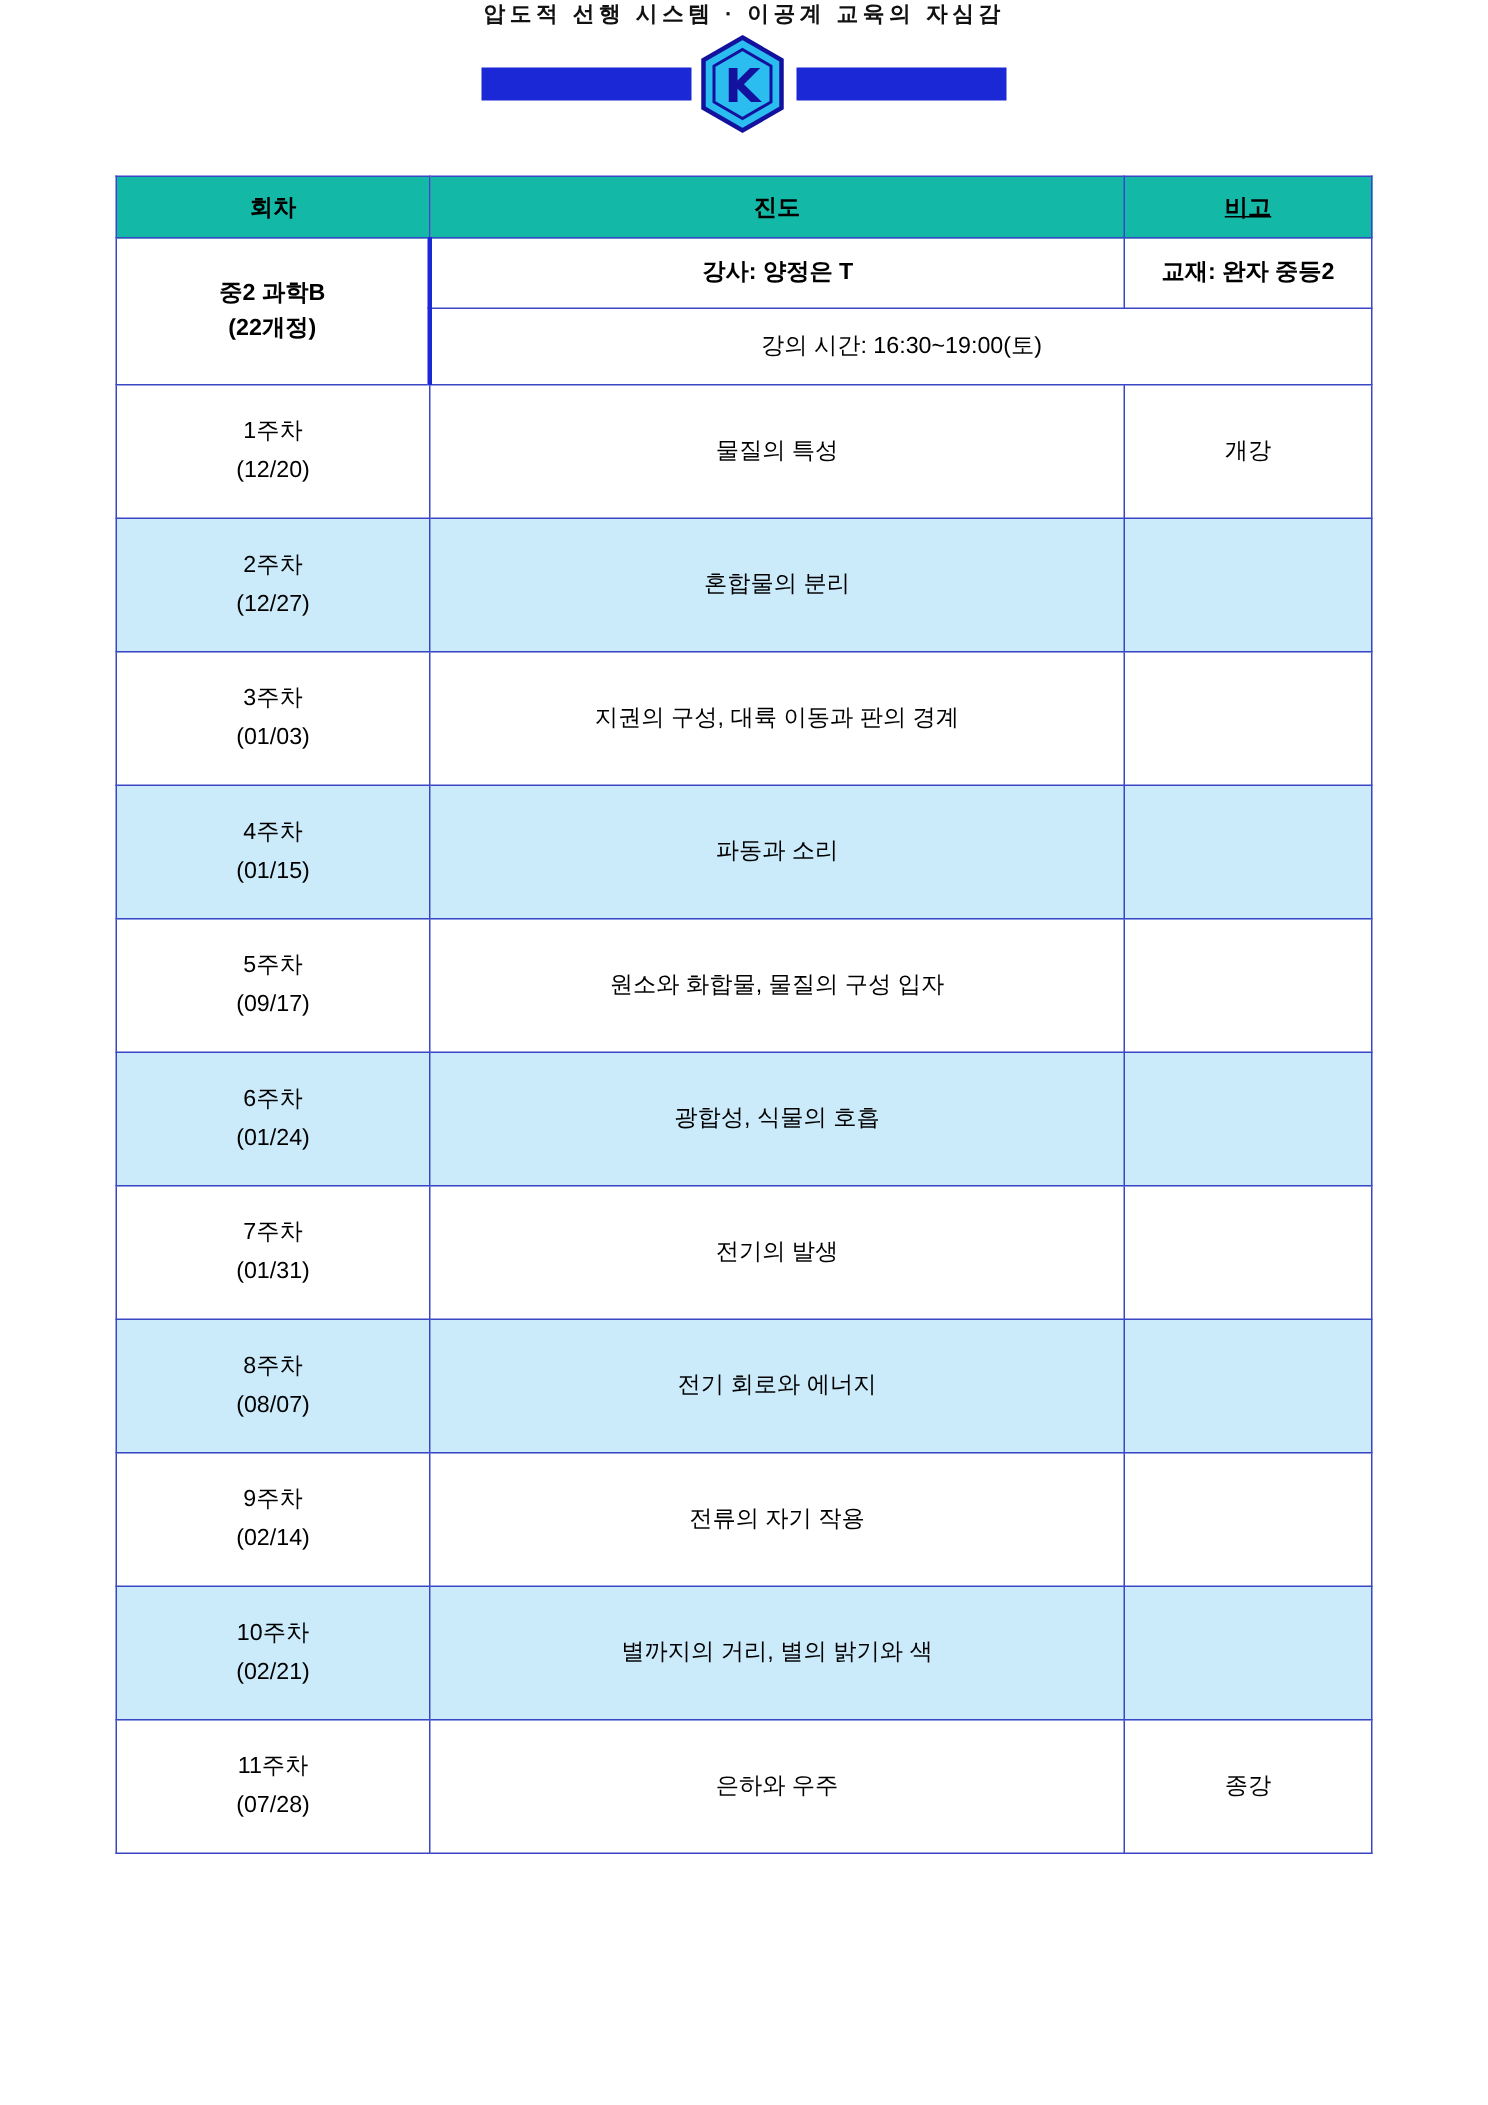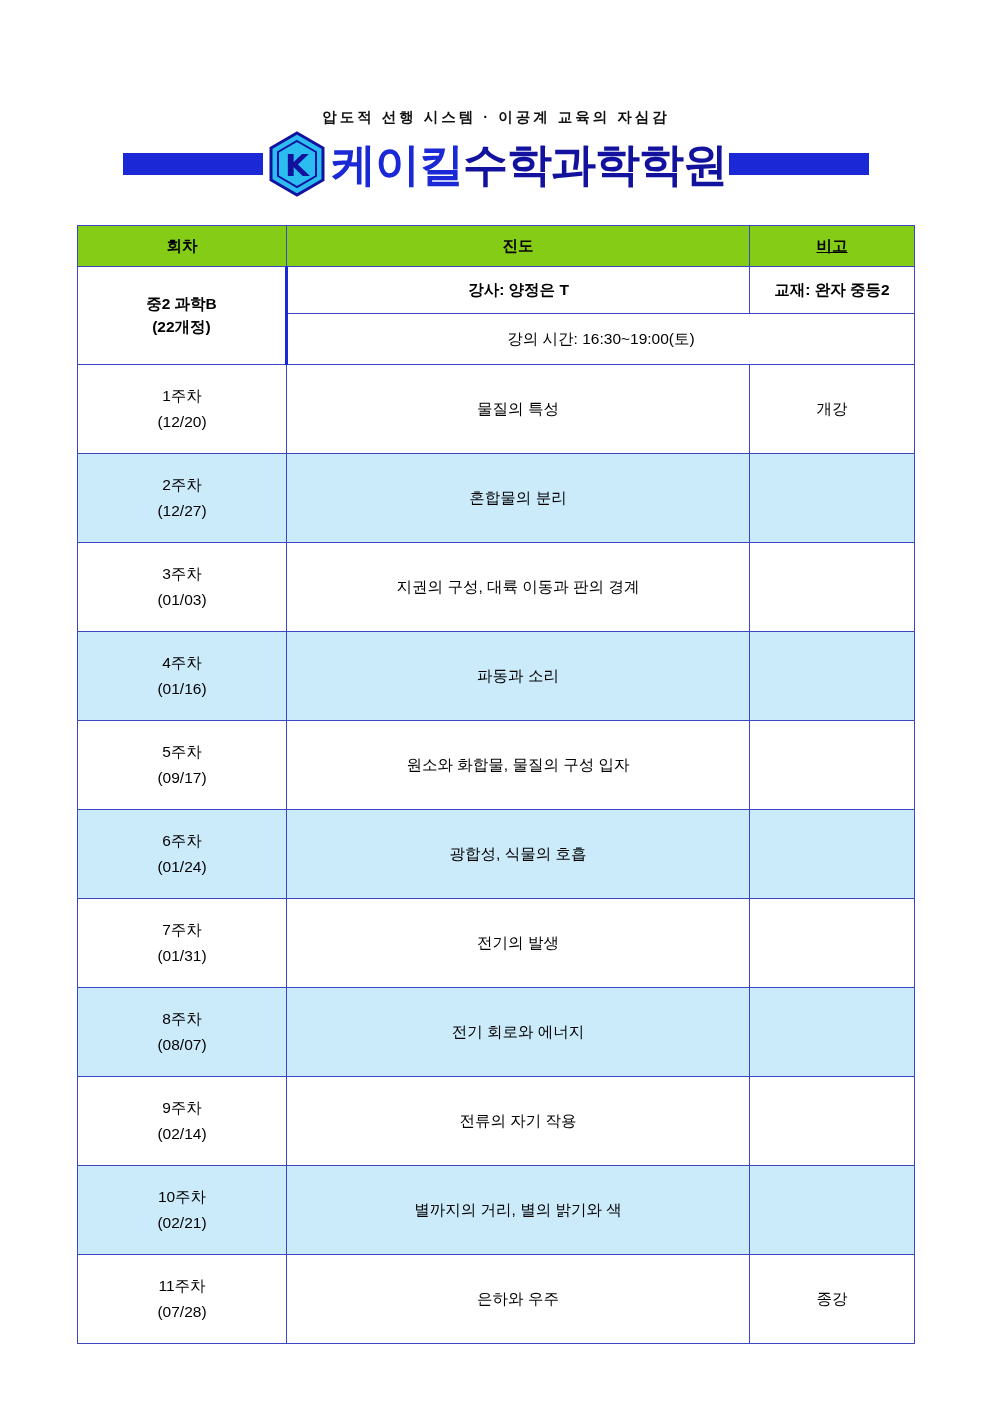--- a/index.html
+++ b/index.html
@@ -17,21 +17,20 @@
   .page {
     width: 992px;
     height: 1403px;
     box-sizing: border-box;
     padding: 0;
     position: relative;
   }
 
   
   .header {
-    margin-top: 108px;
     text-align: center;
   }
   .tagline {
     font-size: 14.5px;
     letter-spacing: 3px;
     color: #111111;
     font-weight: 600;
     margin-bottom: 6px;
   }
   .logo-row {
@@ -99,21 +98,21 @@
     font-weight: bold;
     height: 38px;
   }
   .info-time {
     font-size: 18px;
     font-weight: normal;
     height: 42px;
   }
 
   thead th {
-    background: #84cc16;
+    background: #14b8a6;
     font-size: 17px;
     font-weight: bold;
     height: 32px;
   }
   .col-week { width: 196px; }
   .col-prog { width: 450px; margin-left: 32px; }
   .col-note { width: 152px; text-decoration: underline; }
 
   tbody tr td {
     height: 80px;
@@ -137,23 +136,20 @@
       <div class="bar-left"></div>
 
       <div class="hexwrap">
         <svg width="60" height="66" viewBox="0 0 60 66">
           <polygon points="30,2 56,17 56,49 30,64 4,49 4,17" fill="#2bbcf0" stroke="#13129e" stroke-width="3"></polygon>
           <polygon points="30,10 49,21 49,45 30,56 11,45 11,21" fill="none" stroke="#13129e" stroke-width="2"></polygon>
           <text x="30" y="45" font-family="DejaVu Sans, sans-serif" font-size="31" font-weight="bold" fill="#13129e" text-anchor="middle">K</text>
         </svg>
       </div>
 
-      <div class="logo-text">
-        <span class="logo-k">케이킬</span><span class="logo-rest">수학과학학원</span>
-      </div>
 
       <div class="bar-right"></div>
     </div>
   </div>
 
   <table class="schedule">
     <tbody>
       <tr class="topline">
         <td class="info-title" rowspan="2">
           <span>중2 과학B</span><br>
@@ -196,21 +192,21 @@
           <td class="week-cell">
             <span class="wk">3주차</span>
             <span class="dt">(01/03)</span>
           </td>
           <td>지권의 구성, 대륙 이동과 판의 경계</td>
           <td></td>
         </tr>
         <tr class="shade">
           <td class="week-cell">
             <span class="wk">4주차</span>
-            <span class="dt">(01/16)</span>
+            <span class="dt">(01/15)</span>
           </td>
           <td>파동과 소리</td>
           <td></td>
         </tr>
         <tr>
           <td class="week-cell">
             <span class="wk">5주차</span>
             <span class="dt">(09/17)</span>
           </td>
           <td>원소와 화합물, 물질의 구성 입자</td>

